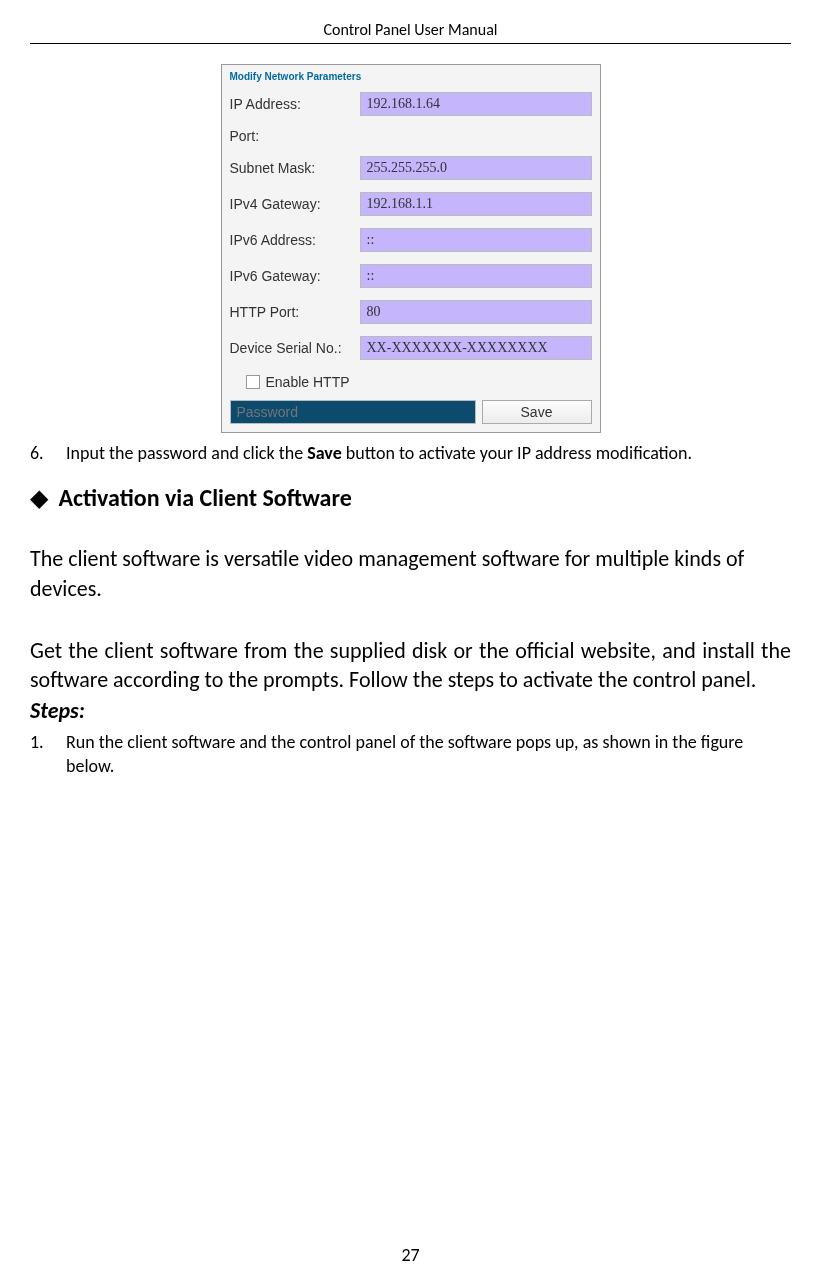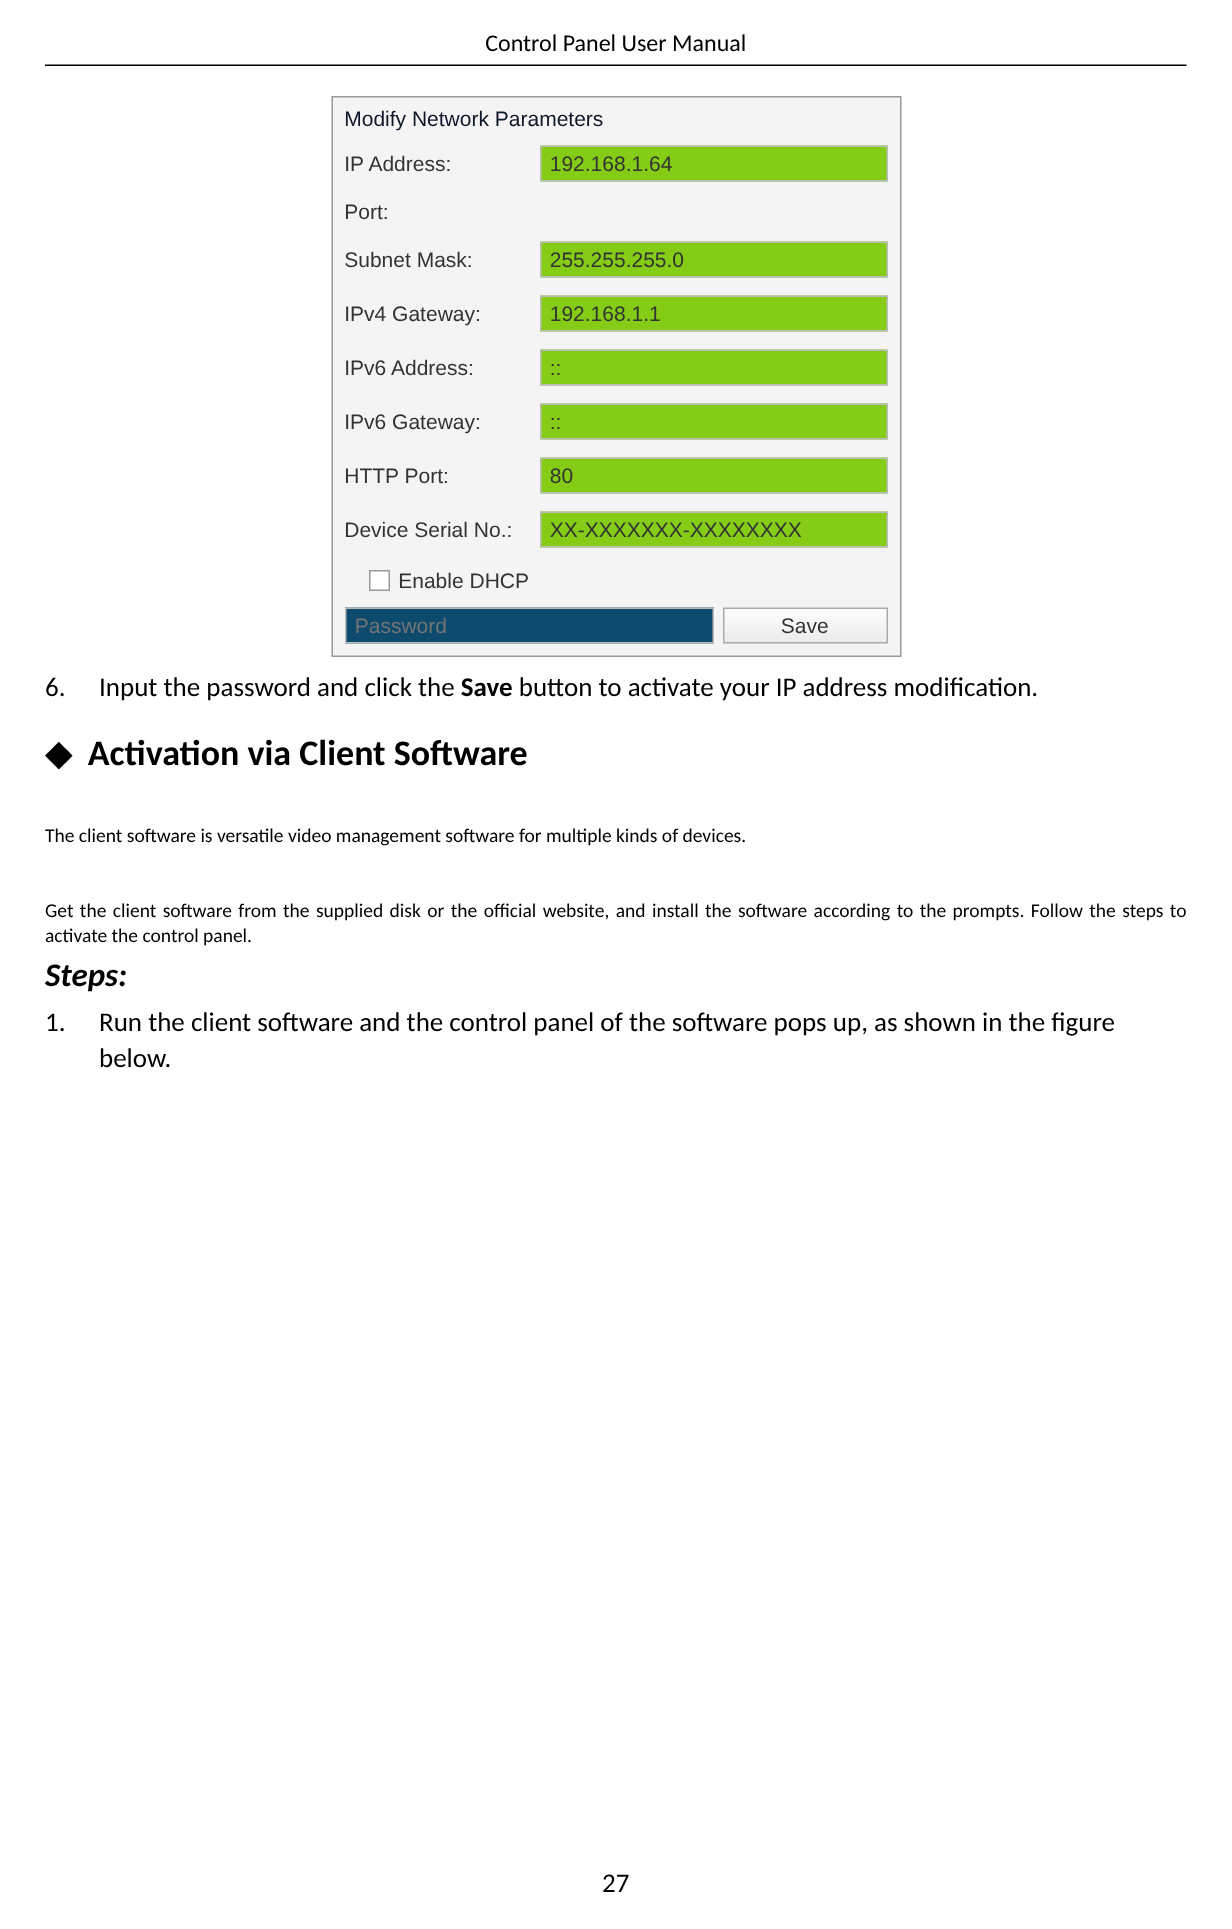--- a/index.html
+++ b/index.html
@@ -24,43 +24,43 @@
       margin-bottom: 20px;
     }
     .network-panel {
       width: 380px;
       margin: 0 auto 8px auto;
       border: 1px solid #999;
       background: #f4f4f4;
       font-family: Arial, sans-serif;
     }
     .panel-title {
-      color: #0f172a;
-      font-size: 14px;
+      color: #0369a1;
+      font-size: 10px;
       padding: 6px 8px;
-      font-weight: normal;
+      font-weight: bold;
     }
     .form-row {
       display: flex;
       align-items: center;
       padding: 4px 8px 8px 8px;
     }
     .form-label {
       width: 130px;
       font-size: 14px;
       color: #333;
     }
     .form-input {
       flex: 1;
       font-size: 14px;
       padding: 3px 6px;
       border: 1px solid #bbb;
-      background: #84cc16;
-      color: #333;
-      font-family: Liberation Sans, sans-serif;
+      background: #c4b5fd;
+      color: #333;
+      font-family: Liberation Serif, serif;
     }
     .dhcp-row {
       padding: 6px 8px 6px 24px;
       display: flex;
       align-items: center;
       gap: 6px;
       font-size: 14px;
       color: #333;
     }
     .checkbox {
@@ -114,21 +114,21 @@
     }
     .diamond {
       font-size: 24px;
       line-height: 1;
     }
     .section-title {
       font-size: 24px;
       font-weight: bold;
     }
     .para {
-      font-size: 13px;
+      font-size: 22px;
       line-height: 1.35;
       margin-bottom: 2px;
       margin-top: 32px;
     }
     .justify {
       text-align: justify;
     }
     .steps-label {
       font-size: 22px;
       font-style: italic;
@@ -184,21 +184,21 @@
     <div class="form-label">HTTP Port:</div>
     <input class="form-input" value="80" style="">
   </div>
   <div class="form-row">
     <div class="form-label">Device Serial No.:</div>
     <input class="form-input" value="XX-XXXXXXX-XXXXXXXX" style="">
   </div>
 
   <div class="dhcp-row">
     <div class="checkbox"></div>
-    <span>Enable DHCP</span>
+    <span>Enable HTTP</span>
   </div>
 
   <div class="bottom-row">
     <input class="password-input" placeholder="Password" style="">
     <button class="save-button">Save</button>
   </div>
 </div>
 
 <div class="step-row">
   <div class="step-num">6.</div>

